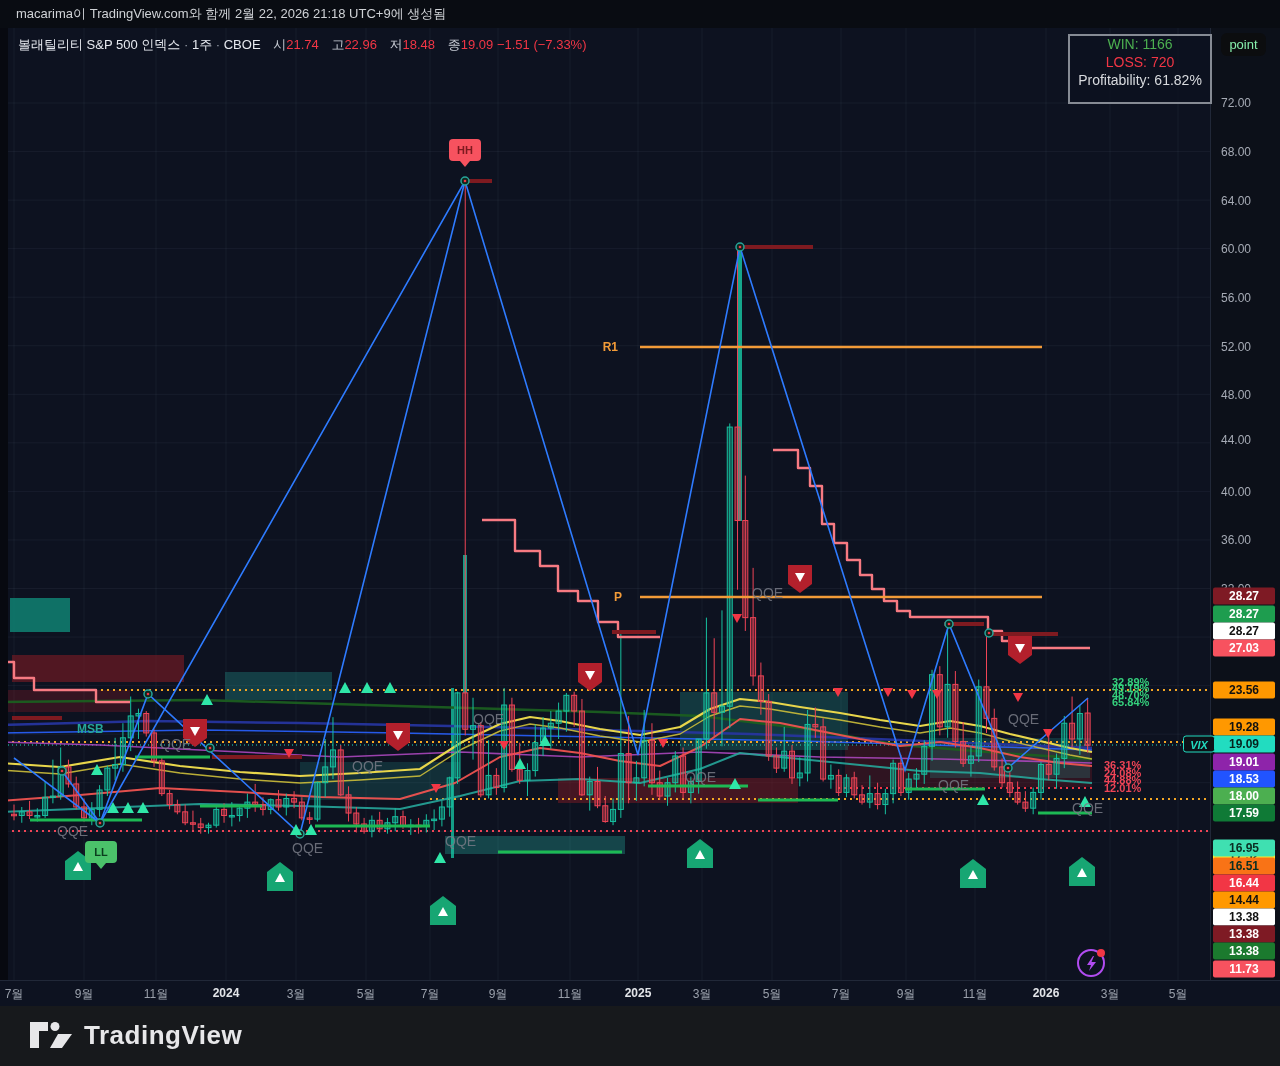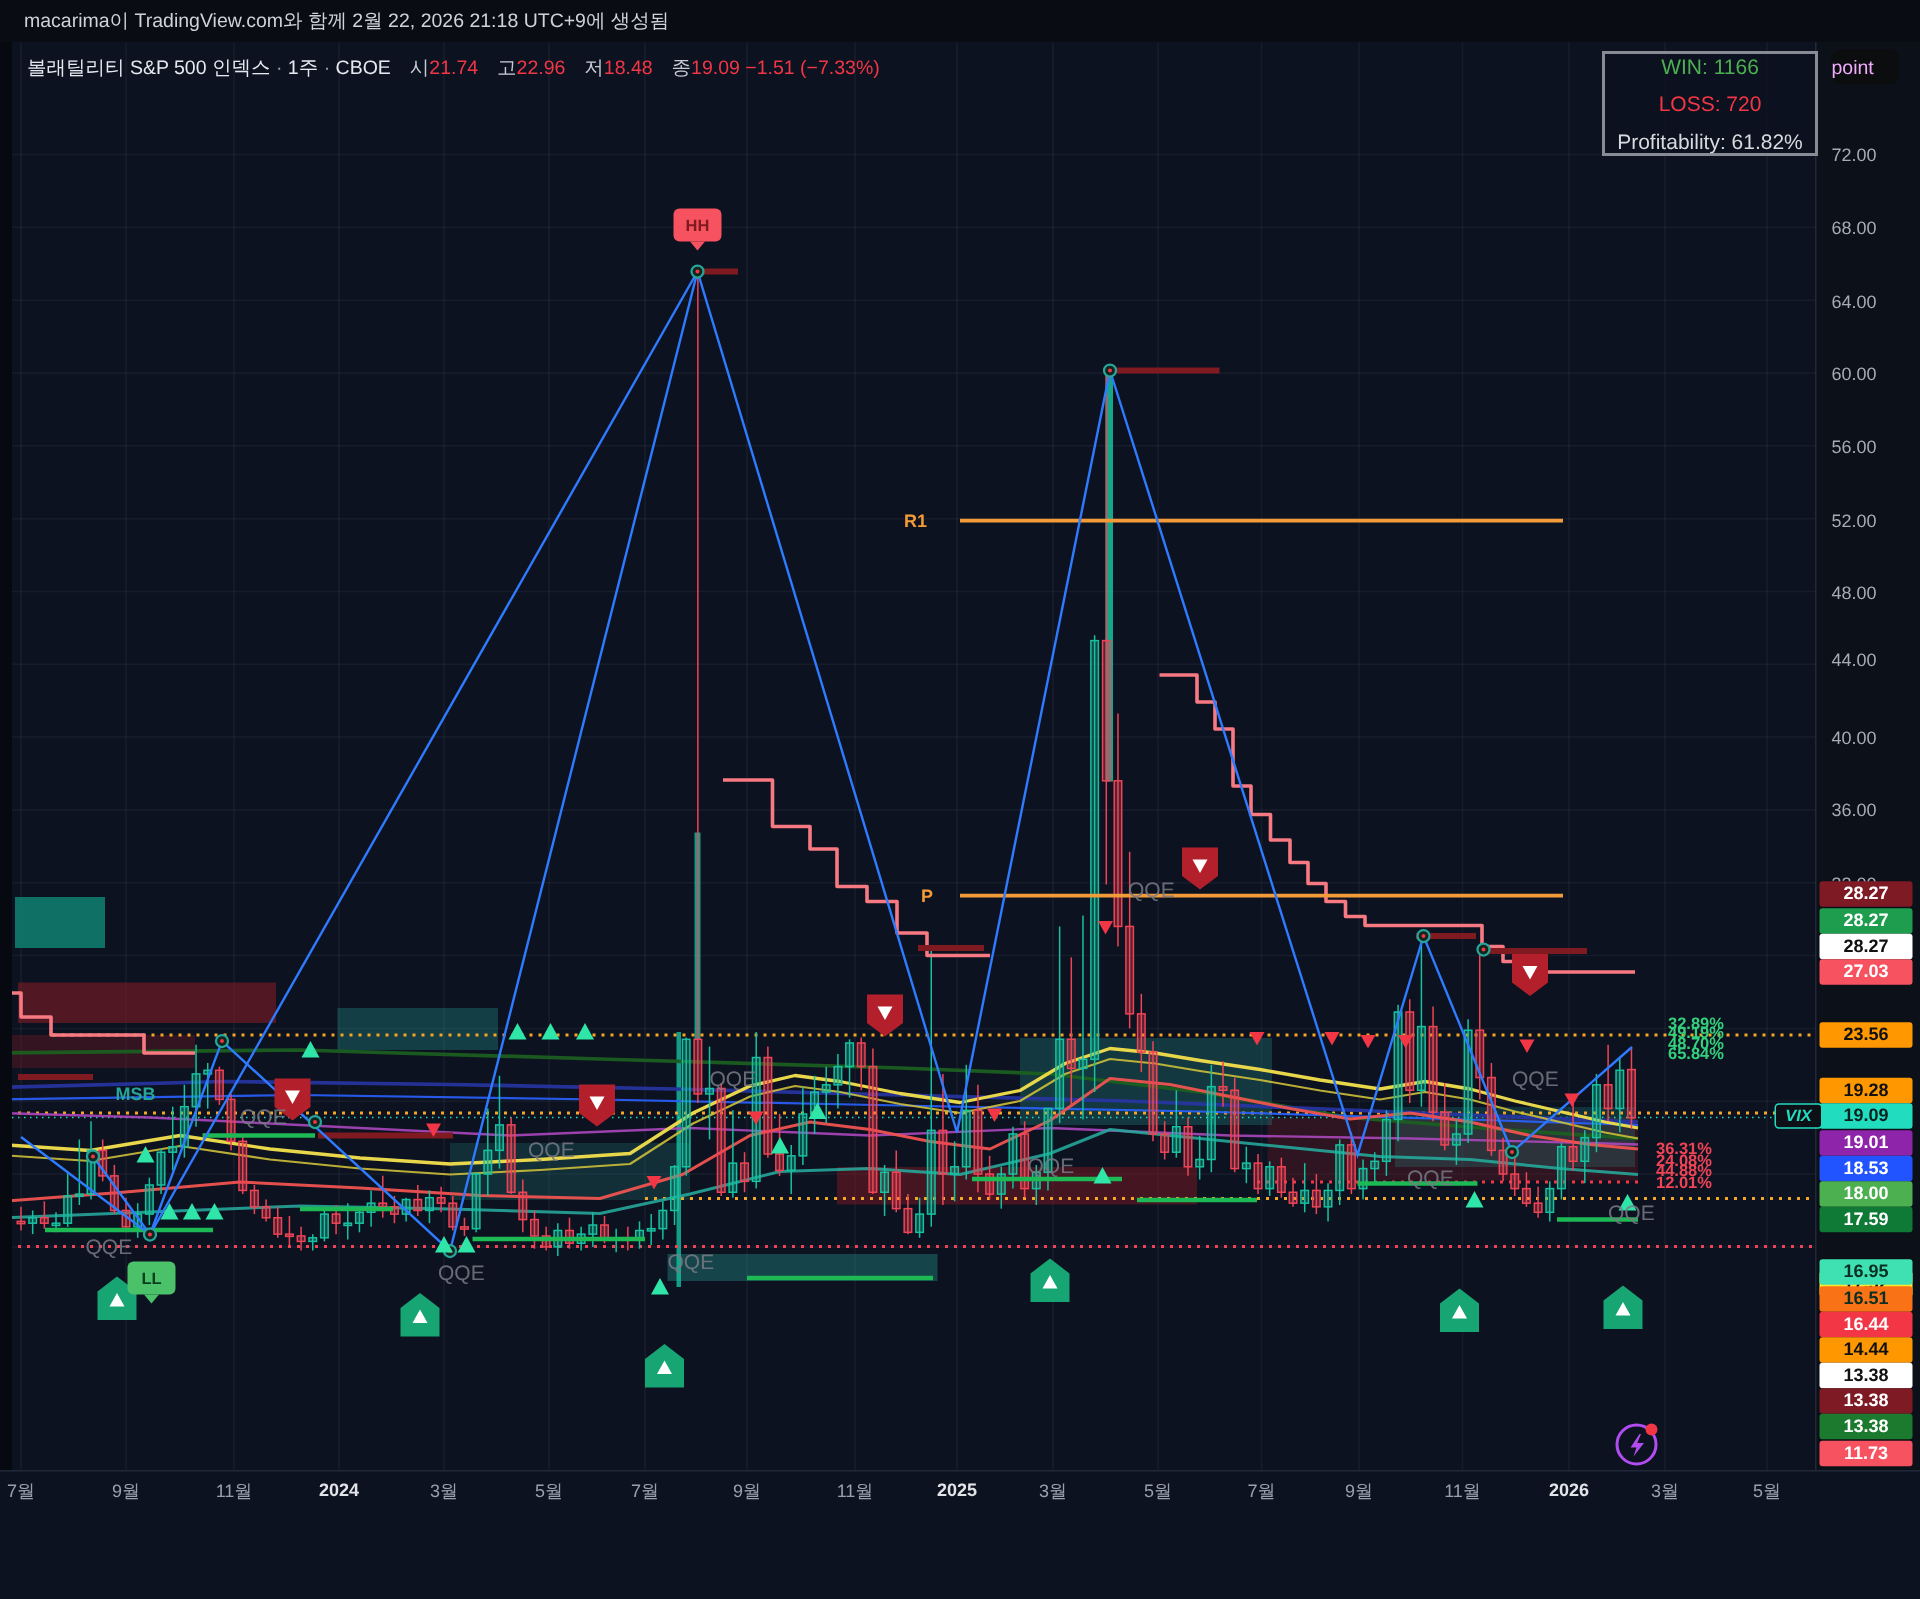--- a/index.html
+++ b/index.html
@@ -9,26 +9,26 @@
           color:#cfd2d6;font-size:13px;line-height:28px;padding-left:16px;box-sizing:border-box;}
   #chart{position:absolute;left:0;top:28px;}
   .left-strip{position:absolute;left:0;top:28px;width:8px;height:952px;background:#070910;}
   .legend{position:absolute;left:18px;top:36px;font-size:13px;color:#e6e9ef;white-space:nowrap;z-index:5;}
   .legend .sep{color:#9aa0ab;}
   .legend .k{color:#c7cbd4;margin-left:9px;}
   .legend .v{color:#f23645;}
   .legend .chg{color:#f23645;margin-left:0;}
   .statsbox{position:absolute;left:1068px;top:34px;width:140px;height:66px;border:2px solid #868b94;
             background:rgba(13,18,32,0.85);z-index:6;text-align:center;font-size:14px;
-            display:flex;flex-direction:column;justify-content:space-between;gap:2px;}
+            display:flex;flex-direction:column;justify-content:flex-start;gap:2px;}
   .statsbox .win{color:#4caf50;}
   .statsbox .loss{color:#f23645;}
   .statsbox .prof{color:#d8dade;}
   .pointbtn{position:absolute;left:1221px;top:33px;width:45px;height:23px;background:#0c0d0f;
-            color:#f0abfc;font-size:13px;border-radius:6px;text-align:left;line-height:23px;z-index:7;}
+            color:#86efac;font-size:13px;border-radius:6px;text-align:center;line-height:23px;z-index:7;}
   .paxis{position:absolute;left:1210px;top:28px;width:70px;height:952px;background:#0c1019;
          border-left:1px solid #212838;z-index:4;}
   .ptick{position:absolute;left:10px;color:#a6abb5;font-size:12px;transform:translateY(-50%);}
   .plabel{position:absolute;left:2px;width:62px;height:17px;border-radius:2px;font-size:12px;
           text-align:center;line-height:17px;transform:translateY(-50%);font-weight:bold;}
   .vixpill{position:absolute;left:-28px;width:32px;height:17px;border:1.5px solid #22dcc0;border-radius:3px;
            color:#22dcc0;background:#0d1117;font-size:11px;font-weight:bold;text-align:center;
            line-height:16px;transform:translateY(-50%);box-sizing:border-box;font-style:italic;}
   .taxis{position:absolute;left:0;top:980px;width:1280px;height:26px;background:#0d1220;
          border-top:1px solid #212838;z-index:4;}
@@ -588,13 +588,21 @@
       <div class="ttick" style="left: 1178px;">5월</div>
     </div>
 
   <div class="boost">
     <svg width="24" height="24" style="position:absolute;left:0;top:0">
       <polygon points="14,5 8,14 12,14 10,20 17,11 12.5,11 15,5" fill="#b14cf0"></polygon>
     </svg>
     <div class="dot"></div>
   </div>
 
+  <div class="logobar">
+    <svg width="52" height="34" style="position:absolute;left:28px;top:12px">
+      <path d="M2,4 h18 v9 h-9 v17 h-9 z" fill="#e7e7e9"></path>
+      <circle cx="27" cy="8.5" r="4.5" fill="#e7e7e9"></circle>
+      <path d="M30,16 h14 l-10,14 h-12 z" fill="#e7e7e9"></path>
+    </svg>
+    <div class="logotext">TradingView</div>
+  </div>
 </div>
 
 </body></html>

